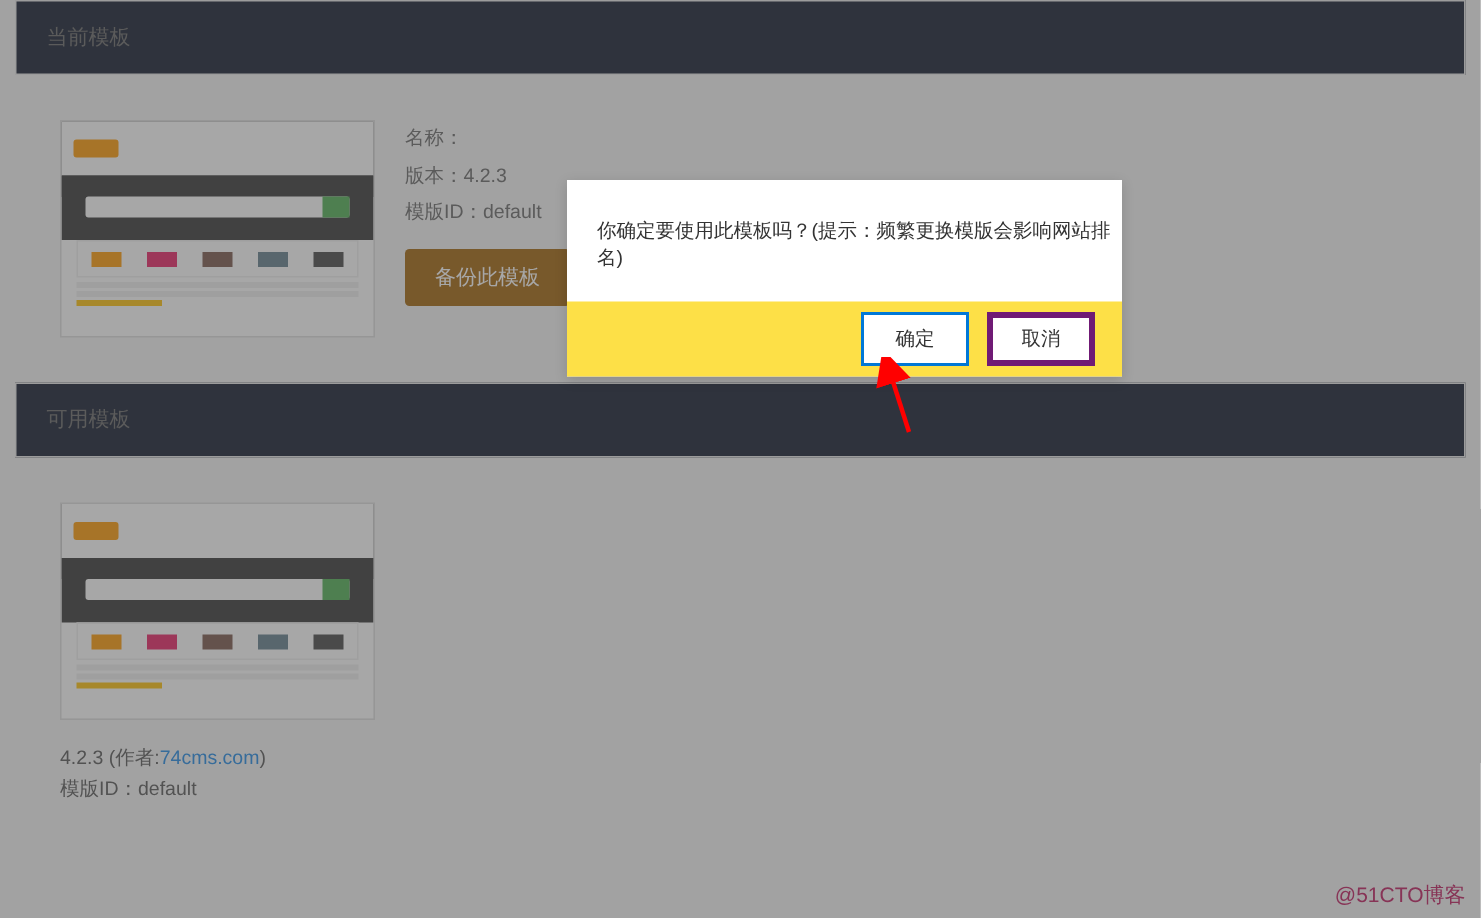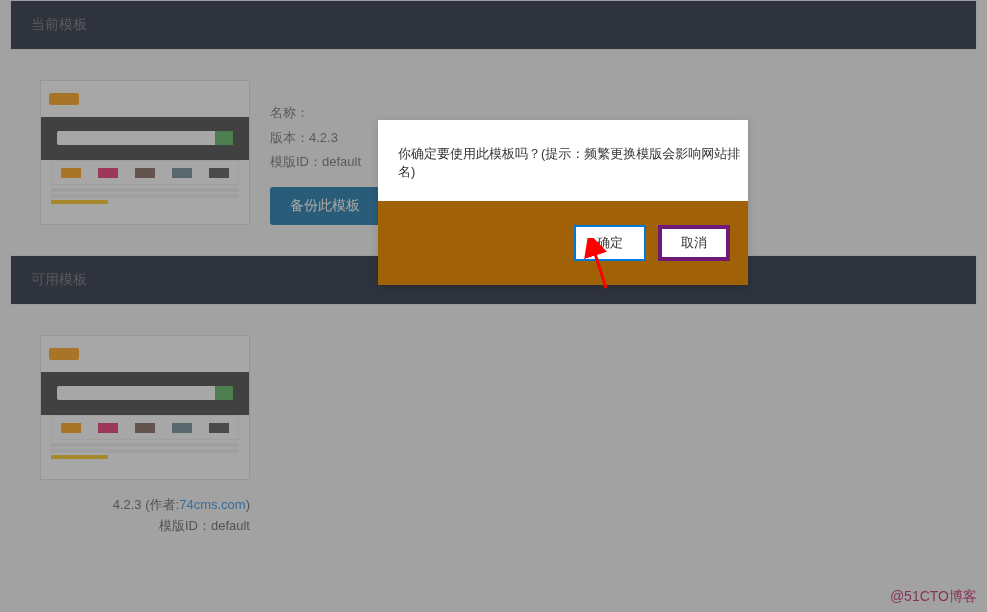--- a/index.html
+++ b/index.html
@@ -31,21 +31,21 @@
       padding: 15px 20px;
       margin-bottom: 20px;
       color: #666;
       font-size: 14px;
     }
     .content-area {
       padding: 0 10px;
     }
     .template-row {
       display: flex;
-      align-items: flex-end;
+      align-items: flex-start;
       padding: 10px 20px 30px 30px;
     }
     .template-thumb {
       width: 210px;
       height: 145px;
       background: linear-gradient(to bottom, #444 0%, #444 35%, #fff 35%, #fff 100%);
       border: 1px solid #ddd;
       position: relative;
       overflow: hidden;
     }
@@ -128,35 +128,35 @@
       color: #666;
       line-height: 1.9;
       font-size: 13px;
     }
     .template-info a {
       color: #1e88e5;
       text-decoration: none;
     }
     .backup-btn {
       margin-top: 12px;
-      background: #0369a1;
+      background: #a16207;
       color: #fff;
       border: none;
       padding: 10px 20px;
       font-size: 14px;
       border-radius: 3px;
       cursor: pointer;
     }
     .available-template {
       margin-top: 20px;
       padding: 10px 30px;
     }
     .available-thumb-wrapper {
       width: 210px;
-      text-align: right;
+      text-align: left;
     }
     .available-caption {
       margin-top: 15px;
       font-size: 13px;
       color: #555;
       line-height: 1.6;
     }
     .available-caption a {
       color: #1e88e5;
       text-decoration: none;
@@ -171,22 +171,22 @@
       z-index: 20;
       box-shadow: 0 2px 8px rgba(0,0,0,0.15);
     }
     .dialog-body {
       padding: 25px 4px 20px 20px;
       color: #333;
       font-size: 13px;
       min-height: 80px;
     }
     .dialog-footer {
-      background: #a16207;
-      padding: 24px 18px;
+      background: #fde047;
+      padding: 7px 18px;
       display: flex;
       justify-content: flex-end;
       gap: 12px;
     }
     .dialog-btn {
       min-width: 72px;
       padding: 5px 18px;
       font-size: 13px;
       background: #fff;
       cursor: pointer;

